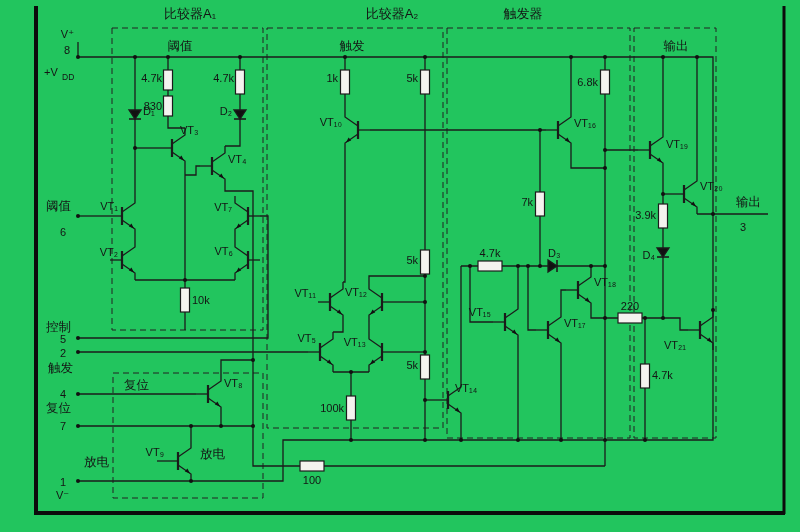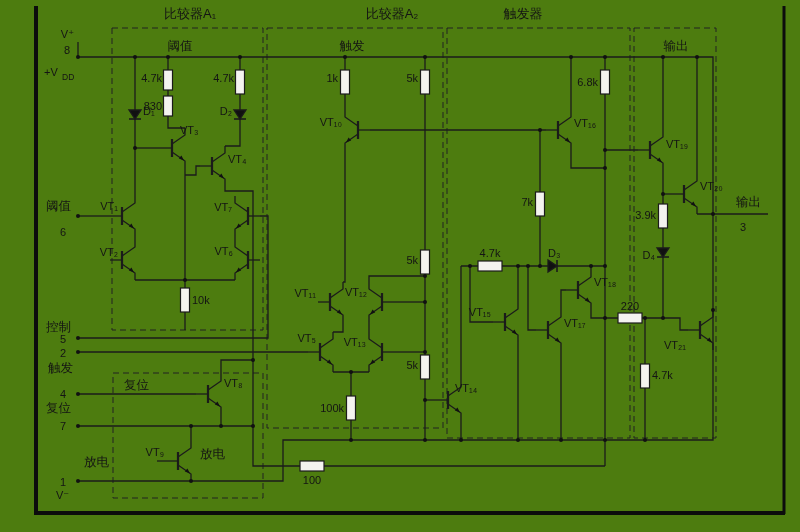--- a/index.html
+++ b/index.html
@@ -1,16 +1,16 @@
 <!DOCTYPE html>
 <html><head>
 <meta charset="utf-8">
 <style>
   html,body{margin:0;padding:0;background:#e8e7e2;}
-  .page{position:relative;width:800px;height:532px;background:#4d7c0f;overflow:hidden;}
+  .page{position:relative;width:800px;height:532px;background:#22c55e;overflow:hidden;}
   svg{position:absolute;left:0;top:0;}
   text{fill:#141414;font-family:"Liberation Sans","DejaVu Sans",sans-serif;}
   .t-ttl{font-size:13px;}
   .t-cjk{font-size:12.5px;}
   .t-lbl{font-size:11px;}
   .t-sub{font-size:8.5px;}
   .wire{stroke:#1b1b1b;stroke-width:1.3;fill:none;}
   .boxd{stroke:#222;stroke-width:1;fill:none;stroke-dasharray:6 4;}
   .rez{fill:#f4f3ef;stroke:#1b1b1b;stroke-width:1.2;}
   .dot{fill:#111;}

